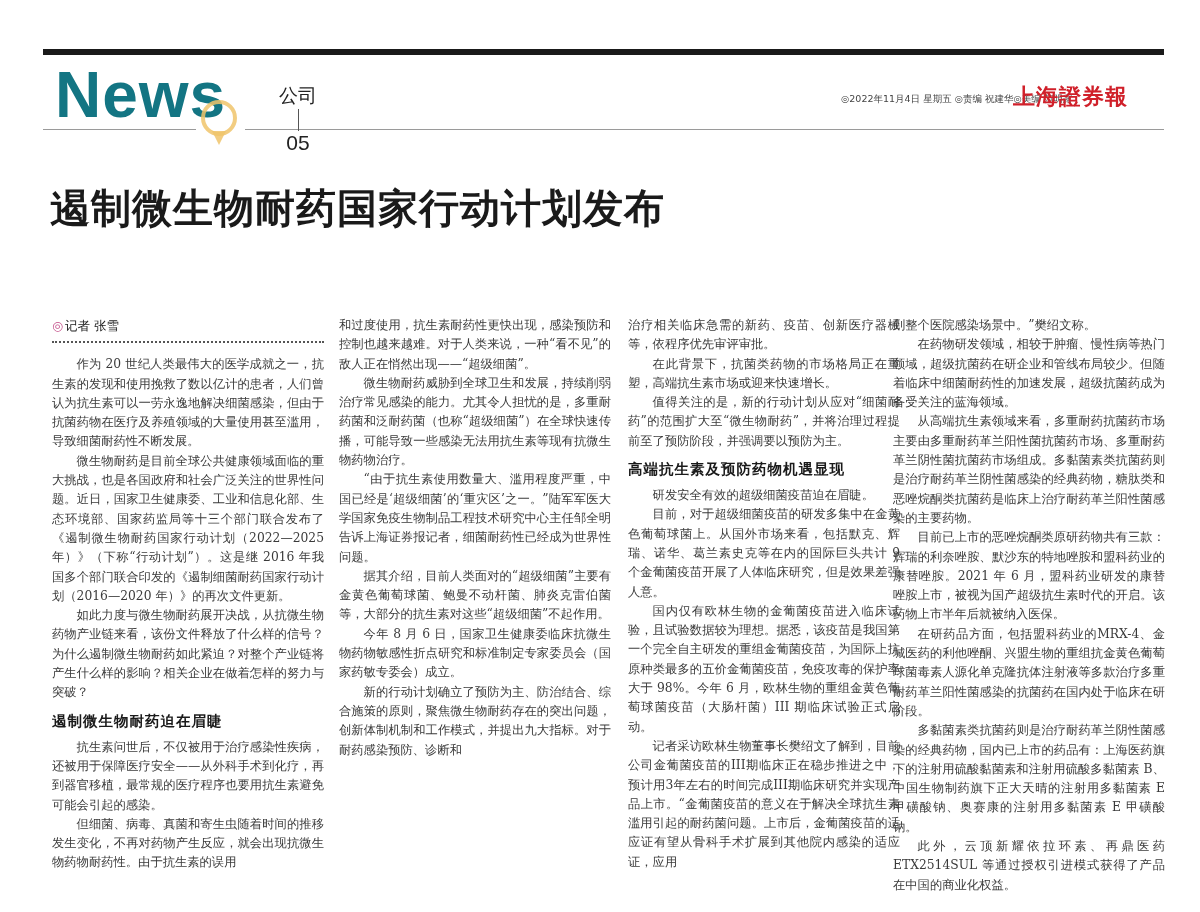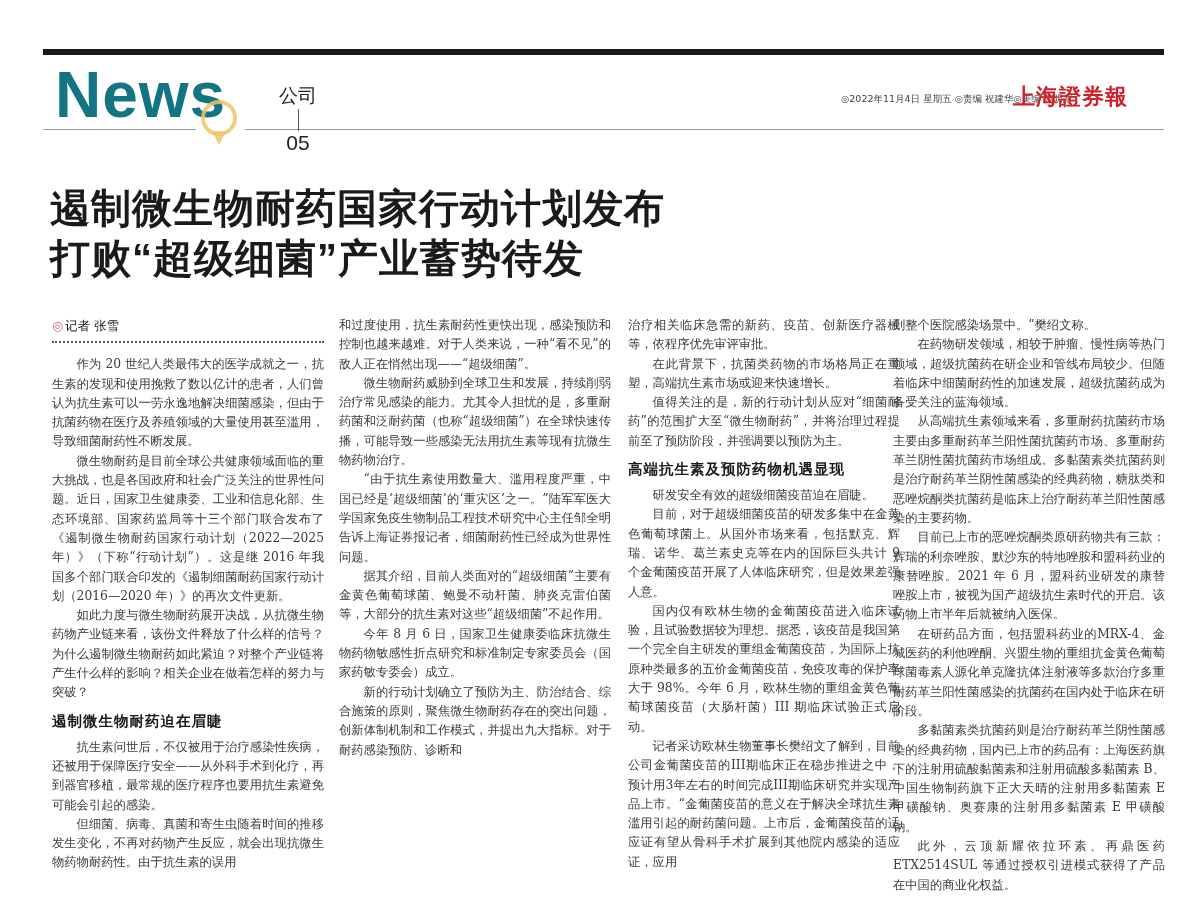--- a/index.html
+++ b/index.html
@@ -46,21 +46,20 @@
   </div>
   <div class="issue">
     <span>◎<span>2022年11月4日</span> <span>星期五</span></span>
     <span>◎责编 祝建华</span><span>◎美编 范明露</span>
   </div>
   <div class="paper-name">上海證券報</div>
 </div>
 
 <div class="headline">
   <div>遏制微生物耐药国家行动计划发布</div>
-  <div>打败“超级细菌”产业蓄势待发</div>
 </div>
 
 <div class="col" id="c1">
   <div class="byline"><span class="dot">◎</span><span>记者 张雪</span></div>
   <p>作为 20 世纪人类最伟大的医学成就之一，抗生素的发现和使用挽救了数以亿计的患者，人们曾认为抗生素可以一劳永逸地解决细菌感染，但由于抗菌药物在医疗及养殖领域的大量使用甚至滥用，导致细菌耐药性不断发展。</p>
   <p>微生物耐药是目前全球公共健康领域面临的重大挑战，也是各国政府和社会广泛关注的世界性问题。近日，国家卫生健康委、工业和信息化部、生态环境部、国家药监局等十三个部门联合发布了《遏制微生物耐药国家行动计划（2022—2025 年）》（下称“行动计划”）。这是继 2016 年我国多个部门联合印发的《遏制细菌耐药国家行动计划（2016—2020 年）》的再次文件更新。</p>
   <p>如此力度与微生物耐药展开决战，从抗微生物药物产业链来看，该份文件释放了什么样的信号？为什么遏制微生物耐药如此紧迫？对整个产业链将产生什么样的影响？相关企业在做着怎样的努力与突破？</p>
   <h3>遏制微生物耐药迫在眉睫</h3>
   <p>抗生素问世后，不仅被用于治疗感染性疾病，还被用于保障医疗安全——从外科手术到化疗，再到器官移植，最常规的医疗程序也要用抗生素避免可能会引起的感染。</p>
   <p>但细菌、病毒、真菌和寄生虫随着时间的推移发生变化，不再对药物产生反应，就会出现抗微生物药物耐药性。由于抗生素的误用</p>

